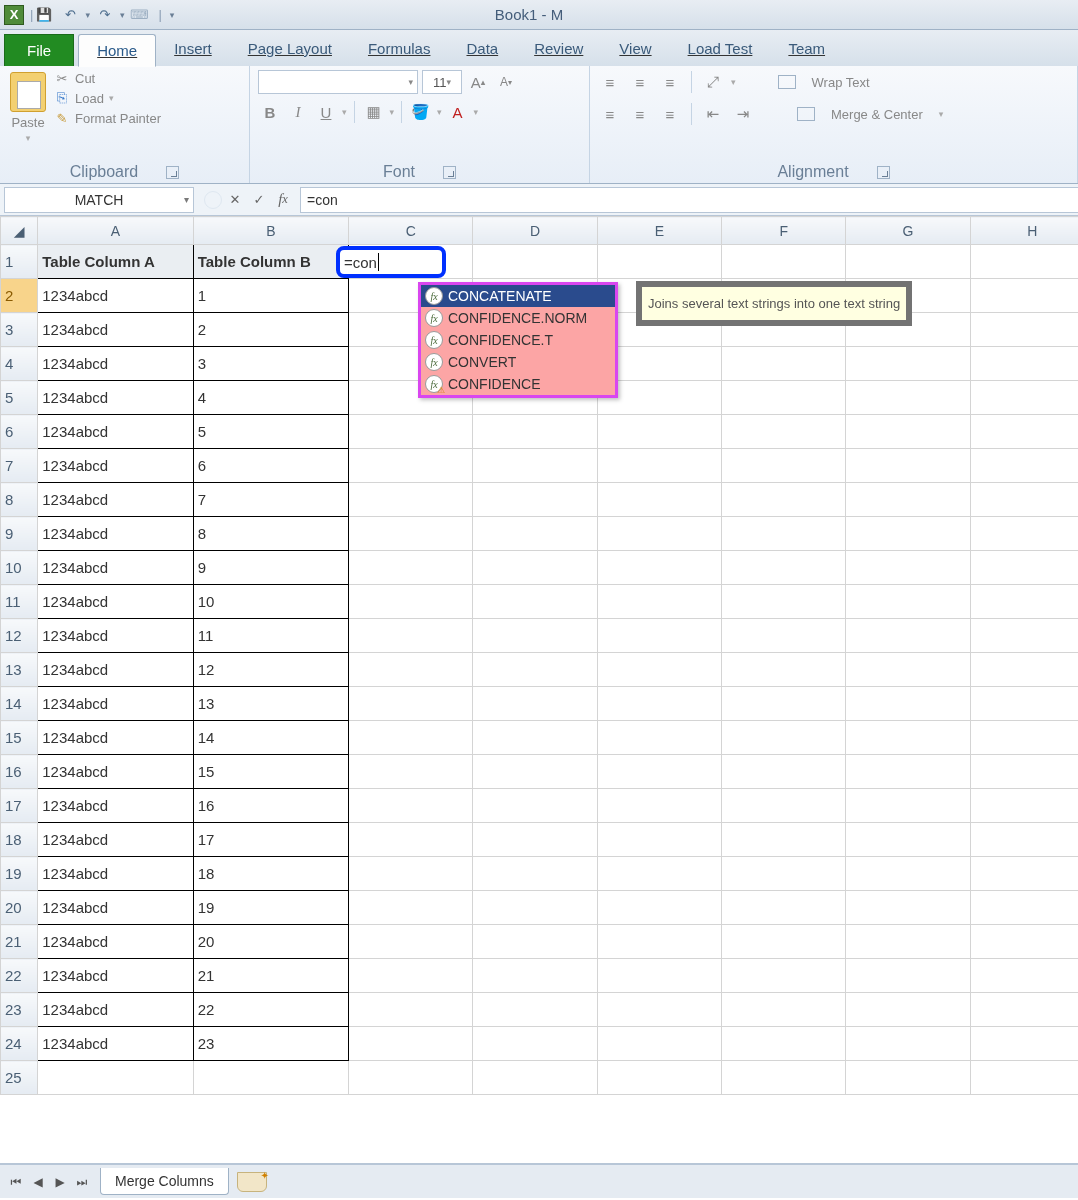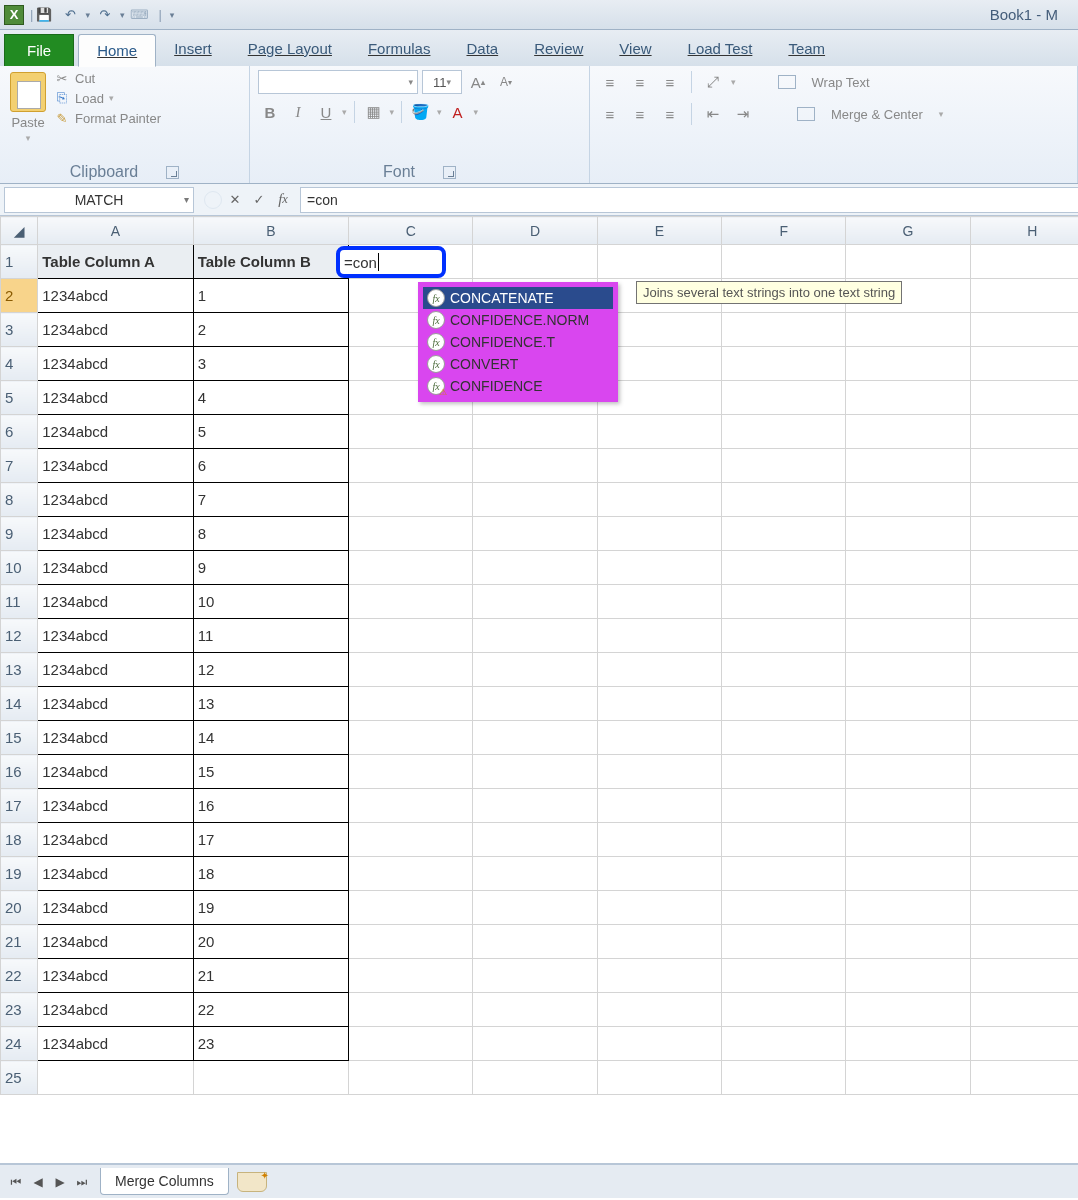--- a/index.html
+++ b/index.html
@@ -67,29 +67,29 @@
 .rowhead.active{background:#f8d48b;color:#8a5a00}
 th.col-active{background:#f8d48b;color:#8a5a00}
 col.cA{width:150px} col.cB{width:150px} col.cC{width:120px} col.cD,col.cE,col.cF,col.cG,col.cH{width:120px}
 .hdr-cell{background:#eaeef2;font-weight:bold}
 .data-border{border:1px solid #000 !important}
 
 
 .active-cell{position:absolute;border:4px solid #0030ff;border-radius:8px;background:#fff;display:flex;align-items:center;padding:0 4px;font-size:15px;z-index:5}
 
 
-.ac{position:absolute;border:5px solid #d946ef;background:#d946ef;box-shadow:2px 2px 4px rgba(0,0,0,0.25);z-index:10}
+.ac{position:absolute;border:3px solid #d946ef;background:#fca5a5;box-shadow:2px 2px 4px rgba(0,0,0,0.25);z-index:10}
 .ac-row{display:flex;align-items:center;gap:5px;padding:2px 8px 2px 4px;font-size:14px}
 .ac-row.sel{background:#2a4b8d;color:#fff}
 .ac-ic{width:18px;height:18px;border:1px solid #9a9a9a;border-radius:50%;display:inline-flex;align-items:center;justify-content:center;font-size:10px;font-style:italic;font-family:"Times New Roman",serif;background:#fff;color:#4a6a3a}
 .ac-row.sel .ac-ic{background:#fff;color:#4a6a3a}
 .ac-ic.warn{position:relative}
 .ac-ic.warn::after{content:"⚠";position:absolute;right:-3px;bottom:-3px;font-size:9px;color:#d08000;font-style:normal}
 
-.tooltip{position:absolute;border:1px solid #737373;background:#ffffe1;padding:3px 6px;font-size:13px;color:#555;z-index:10}
+.tooltip{position:absolute;border:6px solid #737373;background:#ffffe1;padding:9px 6px;font-size:13px;color:#555;z-index:10}
 
 .callout{position:absolute;border:3px solid #000;background:#fff;color:#0018c0;font-weight:bold;padding:6px 10px;font-size:15px;z-index:10;line-height:1.35}
 .callout::before{content:"";position:absolute;left:-16px;top:-14px;width:0;height:0;border-left:8px solid transparent;border-right:8px solid transparent;border-bottom:16px solid #000;transform:rotate(-35deg)}
 
 
 .sheetbar{height:34px;background:#e5ebf2;border-top:1px solid #b7c6d7;display:flex;align-items:center;padding:0 6px;gap:2px}
 .nav-btn{width:20px;height:20px;display:inline-flex;align-items:center;justify-content:center;color:#555;font-size:12px}
 .sheet-tab{background:#fff;border:1px solid #9fb2c6;border-top:none;padding:5px 14px;font-size:14px;color:#333;border-radius:0 0 4px 4px;margin-left:6px}
 .new-sheet{width:30px;height:20px;background:#f2e6c8;border:1px solid #c7b37d;border-radius:0 0 6px 6px;margin-left:6px;position:relative}
 .new-sheet::after{content:"✦";position:absolute;right:-3px;top:-3px;color:#d08000;font-size:10px}
@@ -103,21 +103,21 @@
   <div class="qat">
     <span class="btn save">💾</span>
     <span class="btn">↶</span>
     <span style="font-size:9px;color:#6a7f96">▾</span>
     <span class="btn">↷</span>
     <span style="font-size:9px;color:#6a7f96">▾</span>
     <span class="btn" style="opacity:.45">⌨</span>
     <span style="color:#8a9db3;margin:0 4px">|</span>
     <span style="font-size:9px;color:#6a7f96">▾</span>
   </div>
-  <div class="title-text"><span style="display:inline-block;width:100%;text-align:right;padding-right:20px">Book1 - M</span></div>
+  <div class="title-text"><span style="display:inline-block;width:100%;padding-right:20px">Book1 - M</span></div>
 </div>
 
 <div class="ribbon-tabs">
   <div class="file-tab">File</div>
   <div id="rtabs" style="display: flex; text-decoration: underline;">
       <div class="ribbon-tab active">Home</div>
       <div class="ribbon-tab">Insert</div>
       <div class="ribbon-tab">Page Layout</div>
       <div class="ribbon-tab">Formulas</div>
       <div class="ribbon-tab">Data</div>
@@ -216,20 +216,24 @@
         <span class="btn-s align-btn">⇤</span>
         <span class="btn-s align-btn">⇥</span>
         <span style="width:30px"></span>
         <span class="align-text">
             <span class="merge-ic"></span>
             <span>Merge &amp; Center</span> 
             <span style="font-size:9px;color:#aaa">▾</span>
           </span>
       </div>
     </div>
+    <div class="group-label">
+        <span>Alignment</span>
+        <span class="dlaunch"></span>
+      </div>
   </div>
 </div>
 
 <div class="fbar">
   <div class="namebox">
       <span>MATCH</span>
       <span class="dd">▾</span>
     </div>
   <div class="fbar-btns">
     <span style="border:1px solid #c5d4e4;border-radius:50%;width:18px;height:18px;opacity:.4"></span>

